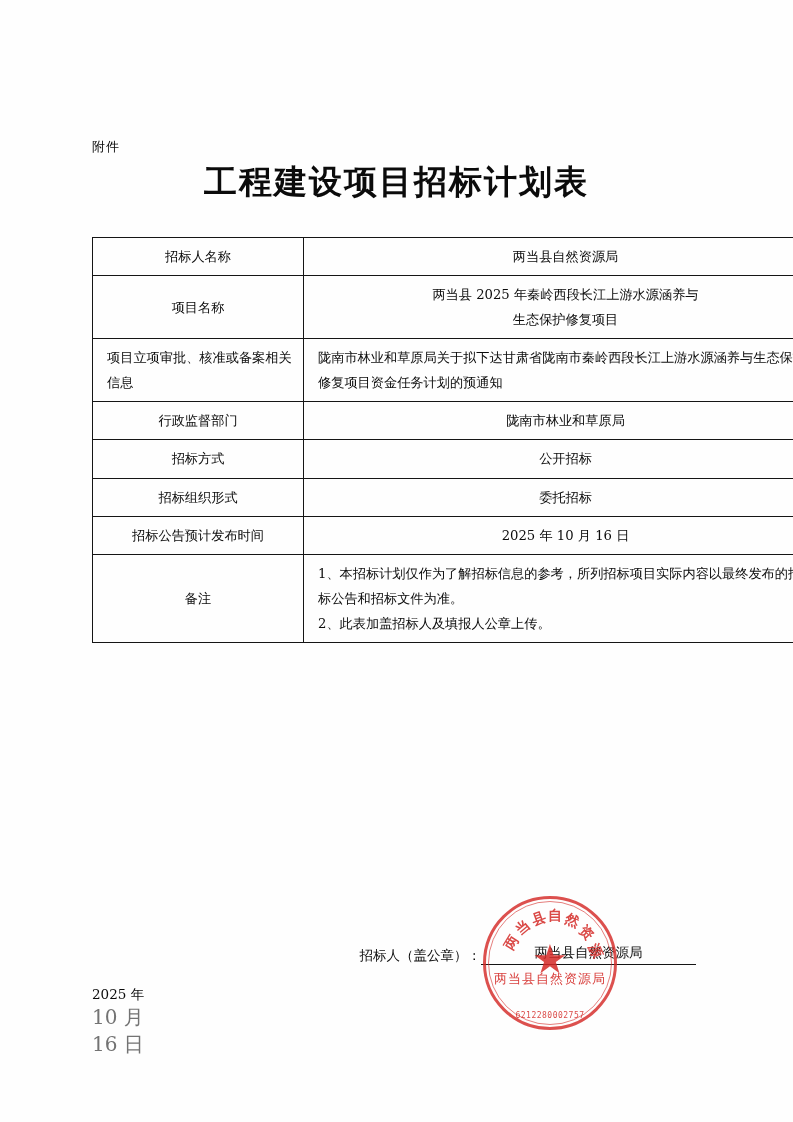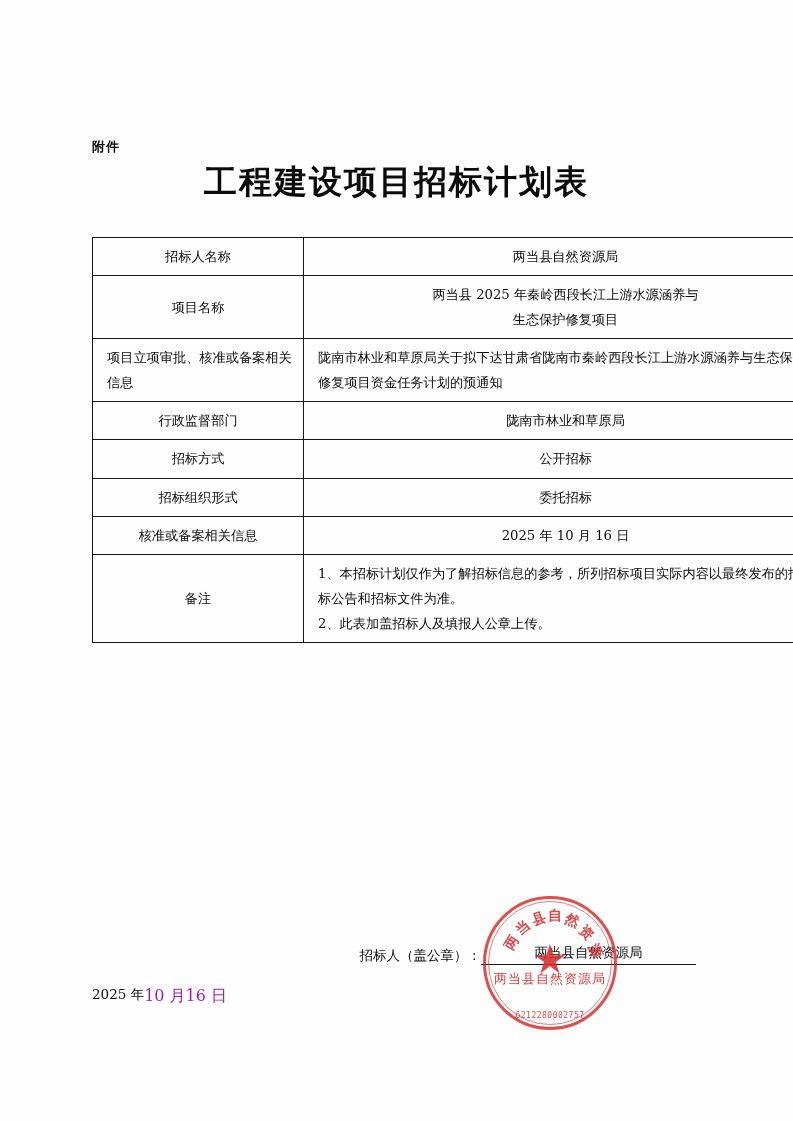--- a/index.html
+++ b/index.html
@@ -18,21 +18,21 @@
   .page {
     position: absolute;
     inset: 0;
     background: #fefefe;
   }
   .attach-label {
     position: absolute;
     left: 92px;
     top: 138px;
     font-size: 13px;
-    font-weight: 700;
+    font-weight: 400;
     letter-spacing: 1px;
     font-family: "DejaVu Sans", "Liberation Sans", sans-serif;
   }
   .doc-title {
     position: absolute;
     left: 0;
     right: 0;
     top: 160px;
     text-align: center;
     font-size: 33px;
@@ -104,20 +104,21 @@
   .date-row {
     position: absolute;
     left: 92px;
     top: 986px;
     width: 614px;
     font-size: 13.5px;
   }
   .date-inner {
     display: flex;
     padding-right: 78px;
+    flex-direction: column;
   }
   
   .seal {
     position: absolute;
     left: 483px;
     top: 896px;
     width: 134px;
     height: 134px;
     pointer-events: none;
   }
@@ -179,22 +180,22 @@
   }
   .seal .arc span {
     position: absolute;
     color: #d42a27;
     font-size: 14px;
     font-weight: 700;
     opacity: .85;
     font-family: "DejaVu Sans", "Liberation Sans", sans-serif;
   }
   .handwrite {
-    color: #a21caf;
-    font-size: 16px;
+    color: #737373;
+    font-size: 20px;
   }
 </style>
 </head>
 <body>
 
 <div class="page">
 
   <div class="attach-label">附件</div>
 
   <div class="doc-title">工程建设项目招标计划表</div>
@@ -222,21 +223,21 @@
       </tr>
       <tr>
         <td class="label">招标方式</td>
         <td class="value">公开招标</td>
       </tr>
       <tr>
         <td class="label">招标组织形式</td>
         <td class="value">委托招标</td>
       </tr>
       <tr>
-        <td class="label">核准或备案相关信息</td>
+        <td class="label">招标公告预计发布时间</td>
         <td class="value">2025 年 10 月 16 日</td>
       </tr>
       <tr>
         <td class="label">备注</td>
         <td class="value just" style="white-space: pre-line;">1、本招标计划仅作为了解招标信息的参考，所列招标项目实际内容以最终发布的招标公告和招标文件为准。
 2、此表加盖招标人及填报人公章上传。</td>
       </tr>
     </tbody>
   </table>
 

